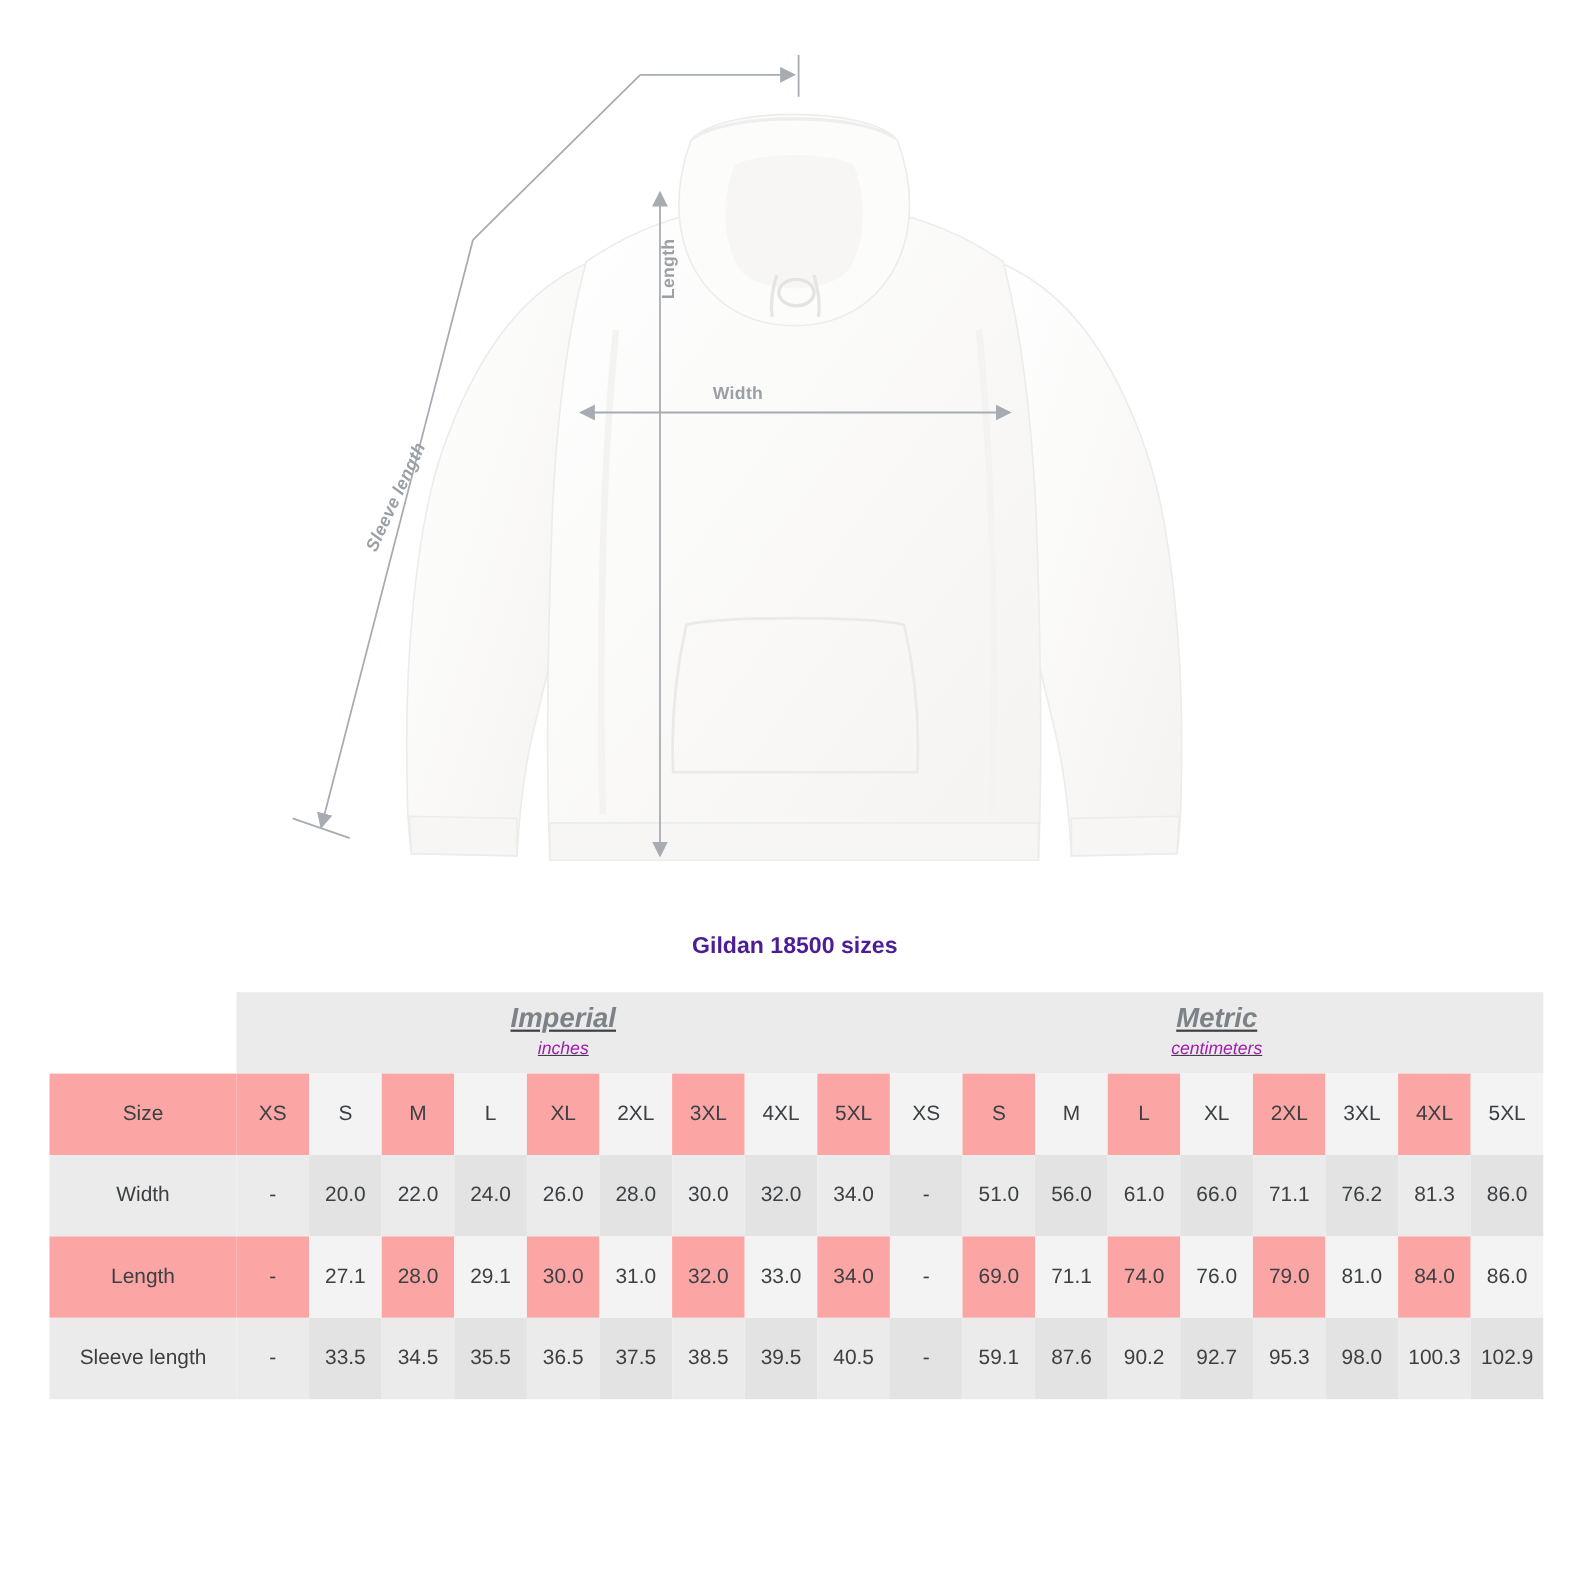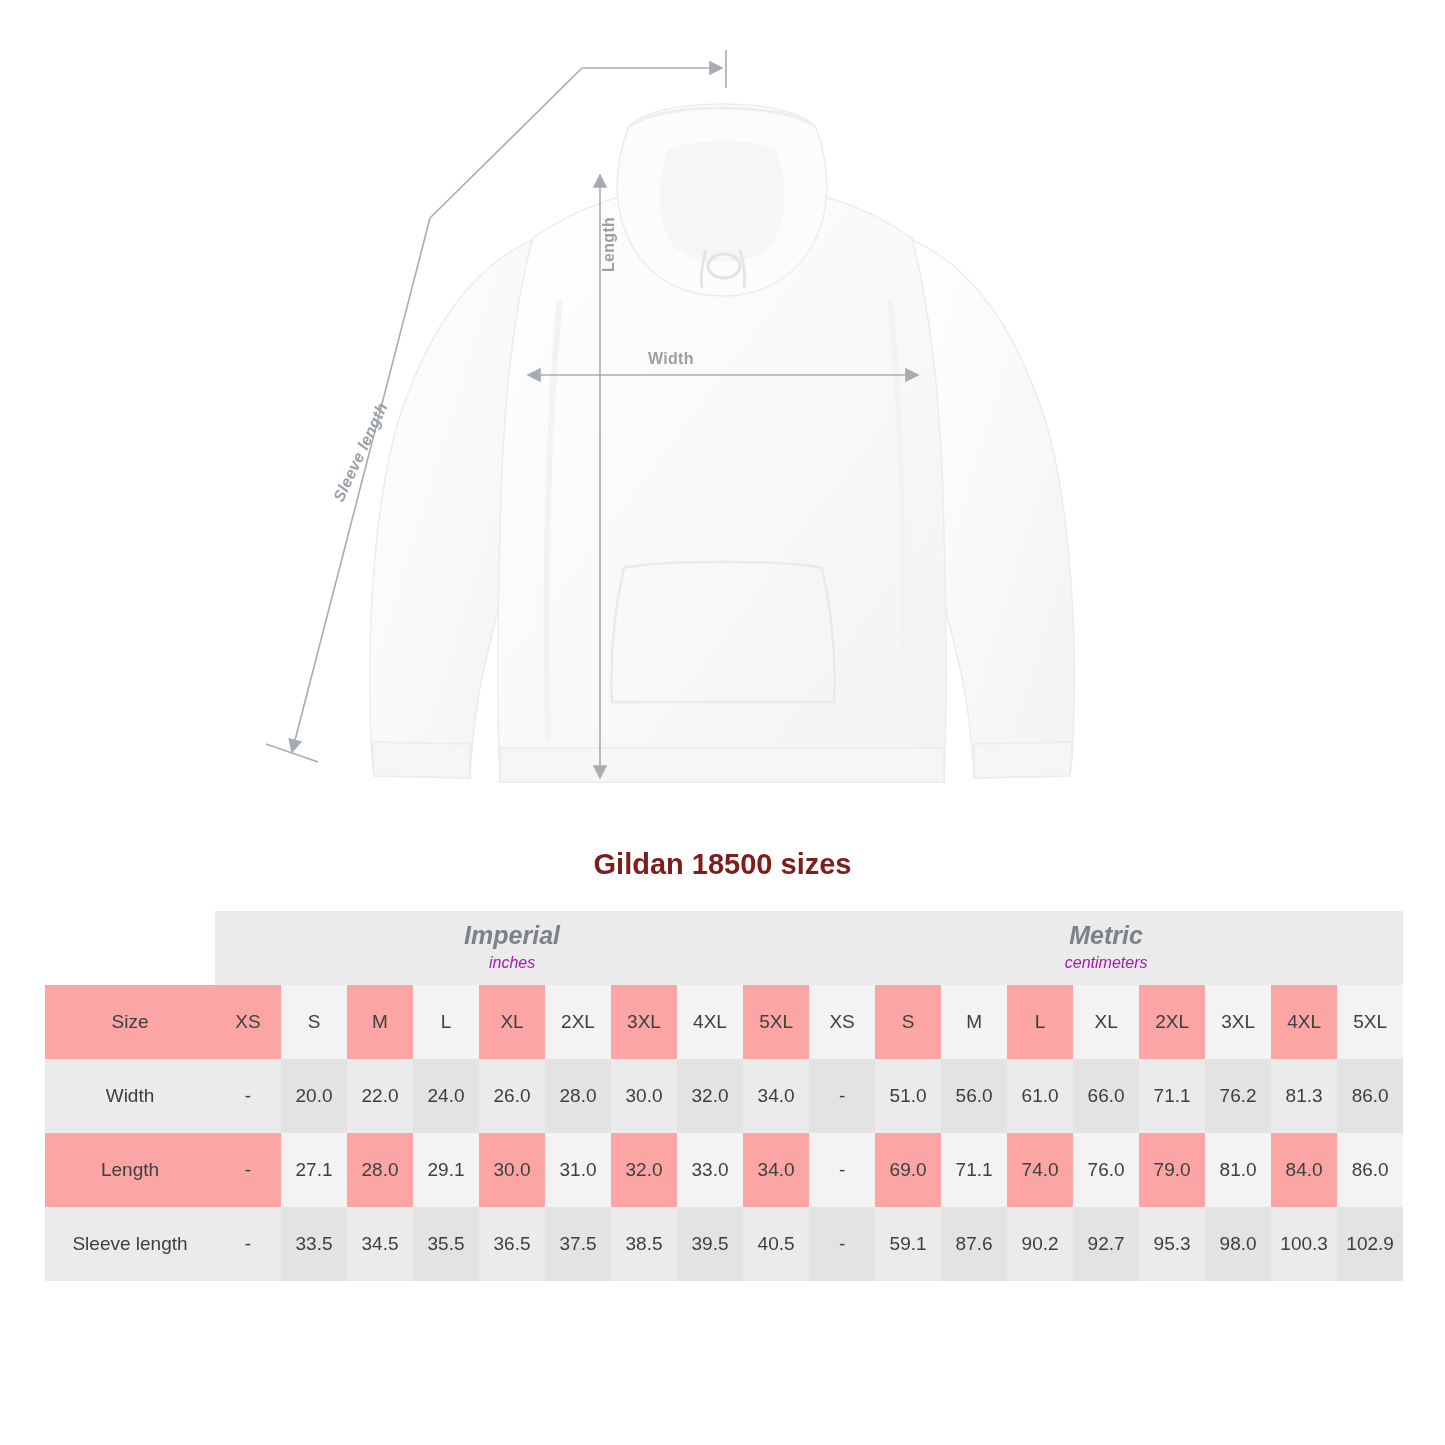--- a/index.html
+++ b/index.html
@@ -55,23 +55,23 @@
     white-space: nowrap;
     font-style: italic;
   }
 
   
   .title-block {
     text-align: center;
     margin-top: 18px;
   }
   .chart-title {
-    font-size: 29px;
+    font-size: 21px;
     font-weight: bold;
-    color: #7f1d1d;
+    color: #4c1d95;
     margin: 0 0 16px 0;
   }
   .chart-note {
     font-size: 17px;
     font-style: italic;
     color: #5f6368;
     margin: 0;
   }
 
   
@@ -89,20 +89,21 @@
     font-size: 19px;
     color: #3c4043;
     font-weight: normal;
     padding: 0;
     height: 74px;
     border: none;
   }
   .unit-header-cell {
     height: 108px;
     background: #ebebeb;
+    text-decoration: underline;
   }
   .unit-name {
     font-size: 25px;
     font-style: italic;
     font-weight: bold;
     color: #7c8288;
     line-height: 1.15;
   }
   .unit-sub {
     font-size: 16px;

